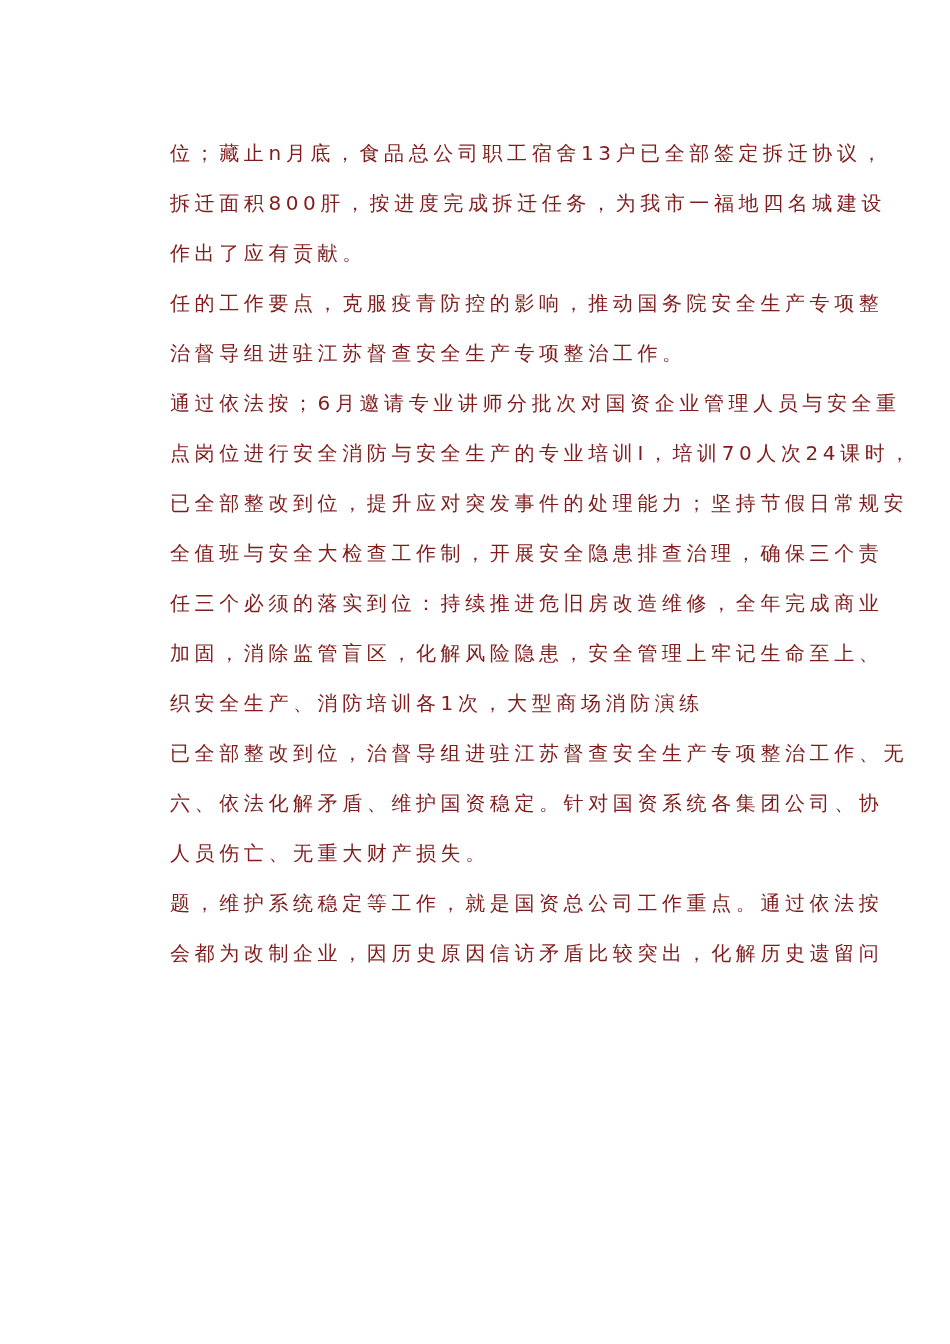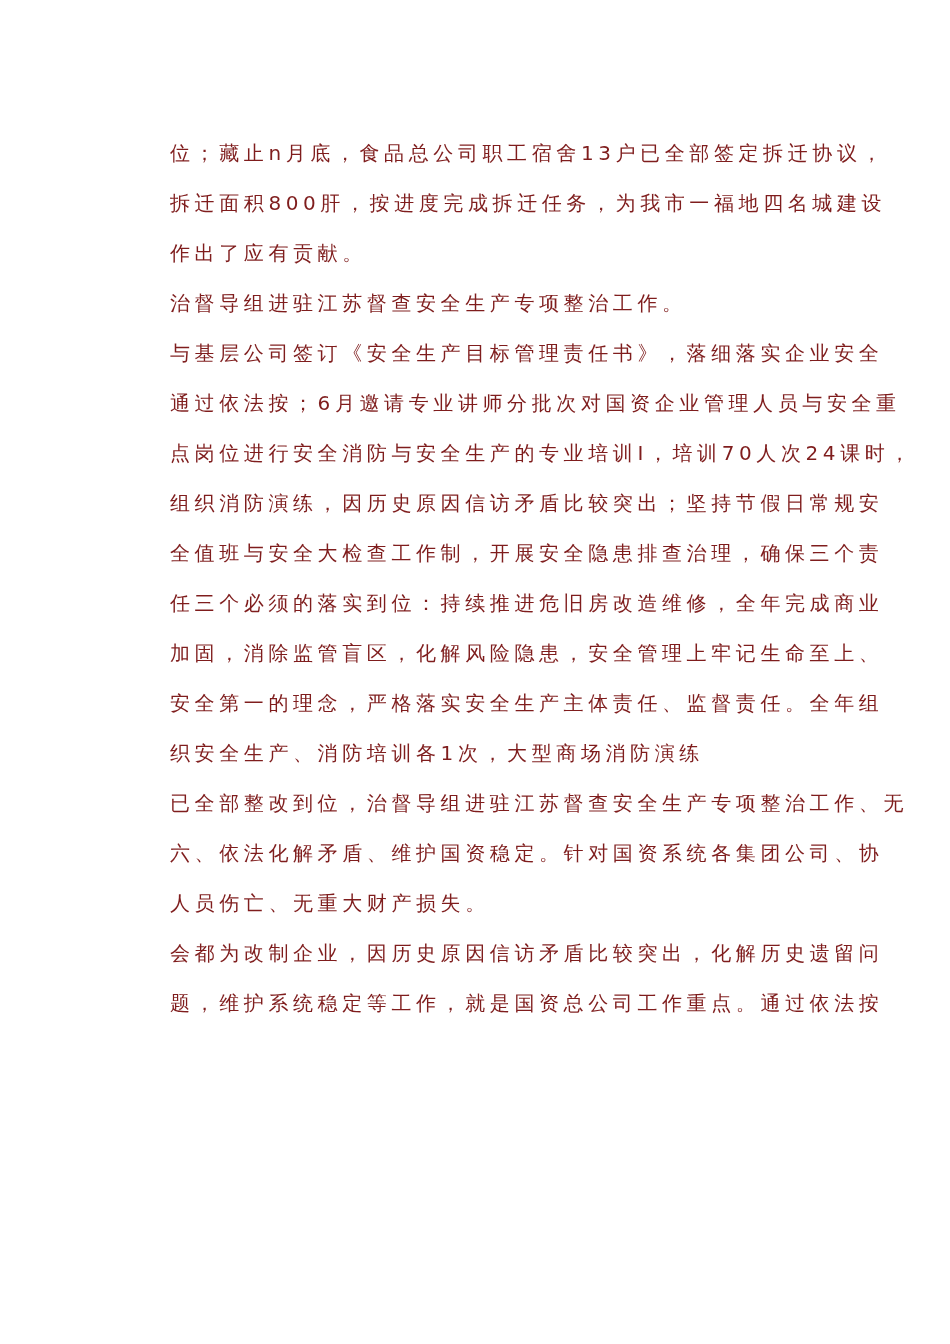--- a/index.html
+++ b/index.html
@@ -18,28 +18,27 @@
   }
   .line { display: block; white-space: nowrap; height: 50px; }
 </style>
 </head>
 <body>
 
 <div class="page">
   <span class="line">位；藏止n月底，食品总公司职工宿舍13户已全部签定拆迁协议，</span>
   <span class="line">拆迁面积800肝，按进度完成拆迁任务，为我市一福地四名城建设</span>
   <span class="line">作出了应有贡献。</span>
+  <span class="line">任的工作要点，克服疫青防控的影响，推动国务院安全生产专项整</span>
   <span class="line">治督导组进驻江苏督查安全生产专项整治工作。</span>
-  <span class="line">与基层公司签订《安全生产目标管理责任书》，落细落实企业安全</span>
   <span class="line">通过依法按；6月邀请专业讲师分批次对国资企业管理人员与安全重</span>
   <span class="line">点岗位进行安全消防与安全生产的专业培训I，培训70人次24课时，</span>
-  <span class="line">组织消防演练，因历史原因信访矛盾比较突出；坚持节假日常规安</span>
+  <span class="line">已全部整改到位，提升应对突发事件的处理能力；坚持节假日常规安</span>
   <span class="line">全值班与安全大检查工作制，开展安全隐患排查治理，确保三个责</span>
   <span class="line">任三个必须的落实到位：持续推进危旧房改造维修，全年完成商业</span>
   <span class="line">加固，消除监管盲区，化解风险隐患，安全管理上牢记生命至上、</span>
-  <span class="line">安全第一的理念，严格落实安全生产主体责任、监督责任。全年组</span>
   <span class="line">织安全生产、消防培训各1次，大型商场消防演练</span>
   <span class="line">已全部整改到位，治督导组进驻江苏督查安全生产专项整治工作、无</span>
   <span class="line">六、依法化解矛盾、维护国资稳定。针对国资系统各集团公司、协</span>
   <span class="line">人员伤亡、无重大财产损失。</span>
+  <span class="line">题，维护系统稳定等工作，就是国资总公司工作重点。通过依法按</span>
   <span class="line">会都为改制企业，因历史原因信访矛盾比较突出，化解历史遗留问</span>
-  <span class="line">题，维护系统稳定等工作，就是国资总公司工作重点。通过依法按</span>
 </div>
 
 </body></html>

